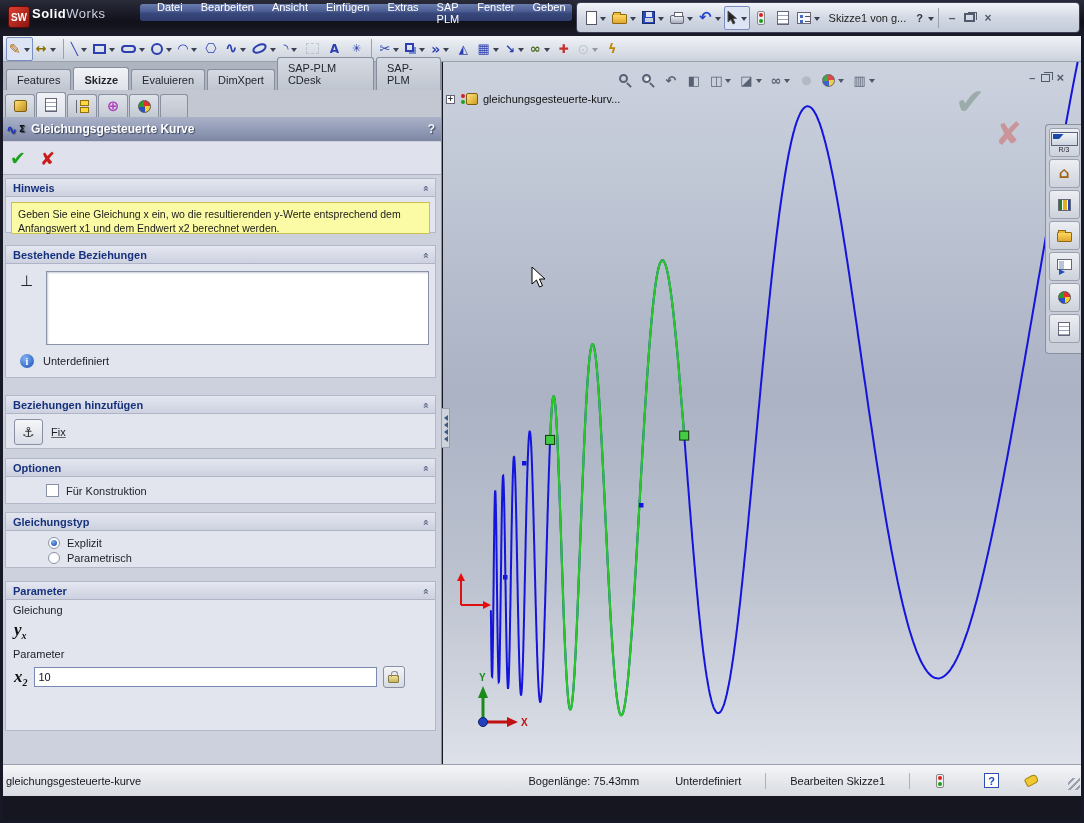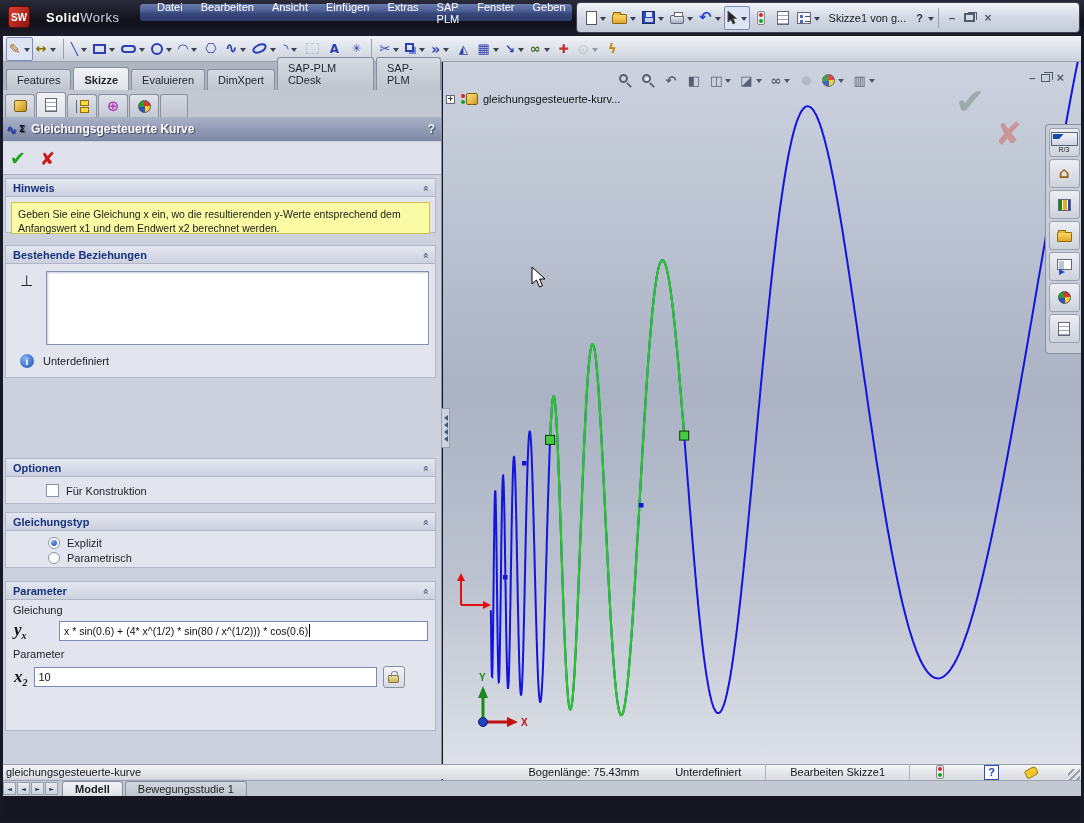--- a/index.html
+++ b/index.html
@@ -2,21 +2,21 @@
 <html><head>
 <meta charset="utf-8">
 <style>
   html,body{margin:0;padding:0;background:#333;}
   *{box-sizing:border-box;}
   .win{position:relative;width:1084px;height:823px;background:#15161f;font-family:"Liberation Sans","DejaVu Sans",sans-serif;font-size:11px;color:#111;overflow:hidden;}
   .glyph{font-family:"DejaVu Sans",sans-serif;line-height:1;display:inline-block;}
 
   
   .titlebar{position:absolute;left:0;top:0;width:1084px;height:36px;background:linear-gradient(#2a2b3a,#101119 60%,#1c1d2a);}
-  .logo{position:absolute;left:8px;top:6px;display:flex;align-items:center;gap:16px;}
+  .logo{position:absolute;left:8px;top:6px;display:flex;align-items:flex-start;gap:2px;}
   .logo-cube{width:22px;height:22px;background:linear-gradient(135deg,#e04030,#8c1410);border:1px solid #5a0c08;border-radius:3px;color:#fff;font-weight:bold;font-size:10px;display:flex;align-items:center;justify-content:center;}
   .logo-text{font-size:13px;color:#fff;letter-spacing:.5px;}
   .logo-text .lt2{font-weight:300;color:#cdd2e2;}
   .menustrip{position:absolute;left:140px;top:4px;width:432px;height:17px;border-radius:3px;background:linear-gradient(#6b7dae,#46588e 48%,#39497c 52%,#2e3d6c);display:flex;align-items:center;padding:0 8px;gap:2px;}
   .menu-item{color:#fff;padding:3px 9px;border-radius:2px;cursor:default;}
   .qtoolbar{position:absolute;left:576px;top:2px;width:504px;height:31px;border-radius:4px;border:1px solid #3c3f55;background:linear-gradient(#f2f4f8,#d3d9e4 50%,#c3cad8);display:flex;align-items:center;padding:0 6px;}
   .tbtn{height:24px;min-width:22px;display:flex;align-items:center;justify-content:center;padding:0 2px;border:1px solid transparent;border-radius:2px;}
   .tbtn.pressed{background:#dde4f4;border:1px solid #7a8cc0;}
   .tbtn.disabled{opacity:.45;}
   .dd{width:0;height:0;border:3px solid transparent;border-top:4px solid #3a4254;margin-left:3px;margin-top:5px;}
@@ -134,21 +134,21 @@
   .ic-sap{width:27px;height:14px;background:linear-gradient(#f2f4f8,#cdd4e0);border:1px solid #5a6478;position:relative;}
   .ic-sap:before{content:"";position:absolute;left:1px;top:1px;width:11px;height:5px;background:#1848a8;clip-path:polygon(0 0,100% 0,60% 100%,0 100%);}
   .ic-tag{width:13px;height:9px;background:#f0c830;border:1px solid #a08010;border-radius:2px 4px 4px 2px;transform:rotate(-28deg);}
 
   
   .modelrow{position:absolute;left:0;top:780px;width:1084px;height:16px;background:#c3c8d1;border-top:1px solid #9aa0ac;display:flex;align-items:flex-end;}
   .navarrs{display:flex;gap:1px;margin:0 4px 1px 3px;}
   .navbtn{width:13px;height:13px;background:linear-gradient(#e8eaef,#ccd1da);border:1px solid #98a0ae;font-size:6px;color:#345;display:flex;align-items:center;justify-content:center;font-family:"DejaVu Sans",sans-serif;}
   .mtab{padding:1px 12px 1px;height:15px;background:linear-gradient(#d2d6de,#bfc4cd);border:1px solid #8a90a0;border-bottom:none;border-radius:3px 3px 0 0;margin-right:2px;color:#222;}
   .mtab.active{background:linear-gradient(#f0f1f5,#dde0e7);font-weight:bold;}
-  .statusbar{position:absolute;left:0;top:764px;width:1084px;height:15px;background:linear-gradient(#f4f5f7,#d8dbe1);border-top:1px solid #9aa0ac;display:flex;align-items:center;}
+  .statusbar{position:absolute;left:0;top:764px;width:1084px;height:32px;background:linear-gradient(#f4f5f7,#d8dbe1);border-top:1px solid #9aa0ac;display:flex;align-items:center;}
   .sb-left{margin-left:6px;color:#15161f;}
   .sb-right{margin-left:auto;display:flex;align-items:center;gap:12px;}
   .sb-item{padding:0 12px;color:#15161f;white-space:nowrap;}
   .sb-sep{width:1px;height:16px;background:#aab0bc;}
   .sb-help{width:15px;height:15px;border:1px solid #3050b0;background:#fff;color:#2040c0;font-weight:bold;font-size:11px;display:flex;align-items:center;justify-content:center;margin:0 14px;}
   .grip{width:12px;height:12px;margin:6px 4px 0 18px;background:repeating-linear-gradient(135deg,transparent 0 3px,#9aa2b0 3px 5px);}
   .edge{position:absolute;background:#181926;z-index:20;}
 </style>
 </head>
 <body>
@@ -374,20 +374,29 @@
     <div class="sec" style="top:128px;height:133px;">
       <div class="sec-h"><span>Bestehende Beziehungen</span><span class="chev">»</span></div>
       <span class="perp glyph">⊥</span>
       <div class="listbox"></div>
       <div class="info-row">
         <span class="info-i">i</span>
         <span class="lab">Unterdefiniert</span>
       </div>
     </div>
 
+    <div class="sec" style="top:278px;height:54px;">
+      <div class="sec-h"><span>Beziehungen hinzufügen</span><span class="chev">»</span></div>
+      <div class="fix-row">
+        <span class="fix-btn">
+            <span class="glyph">⚓</span>
+          </span>
+        <span class="lab" style="text-decoration:underline;text-decoration-color:#666;">Fix</span>
+      </div>
+    </div>
 
     <div class="sec" style="top:341px;height:46px;">
       <div class="sec-h"><span>Optionen</span><span class="chev">»</span></div>
       <div class="chk-row">
         <span class="chk"></span>
         <span class="lab">Für Konstruktion</span>
       </div>
     </div>
 
     <div class="sec" style="top:395px;height:56px;">
@@ -400,24 +409,20 @@
         <span class="radio"></span>
         <span class="lab">Parametrisch</span>
       </div>
     </div>
 
     <div class="sec" style="top:464px;height:150px;">
       <div class="sec-h"><span>Parameter</span><span class="chev">»</span></div>
       <div class="lab" style="padding:4px 7px 0;">Gleichung</div>
       <div style="display:flex;align-items:center;gap:0;padding:4px 7px 0 8px;justify-content:space-between;">
         <span class="plbl"><span>y</span><sub>x</sub></span>
-        <div class="field" style="width:369px;">
-          <span style="font-size:10.5px;">x * sin(0.6) + (4* x^(1/2) * sin(80 / x^(1/2))) * cos(0.6)</span>
-            <span class="caret"></span>
-        </div>
       </div>
       <div class="lab" style="padding:7px 7px 0;">Parameter</div>
       <div style="display:flex;align-items:center;gap:6px;padding:6px 7px 0 8px;">
         <span class="plbl"><span>x</span><sub>2</sub></span>
         <div class="field" style="width:343px;">
             <span>10</span>
           </div>
         <span class="lockbtn">
             <span class="ic-lock"></span>
           </span>

